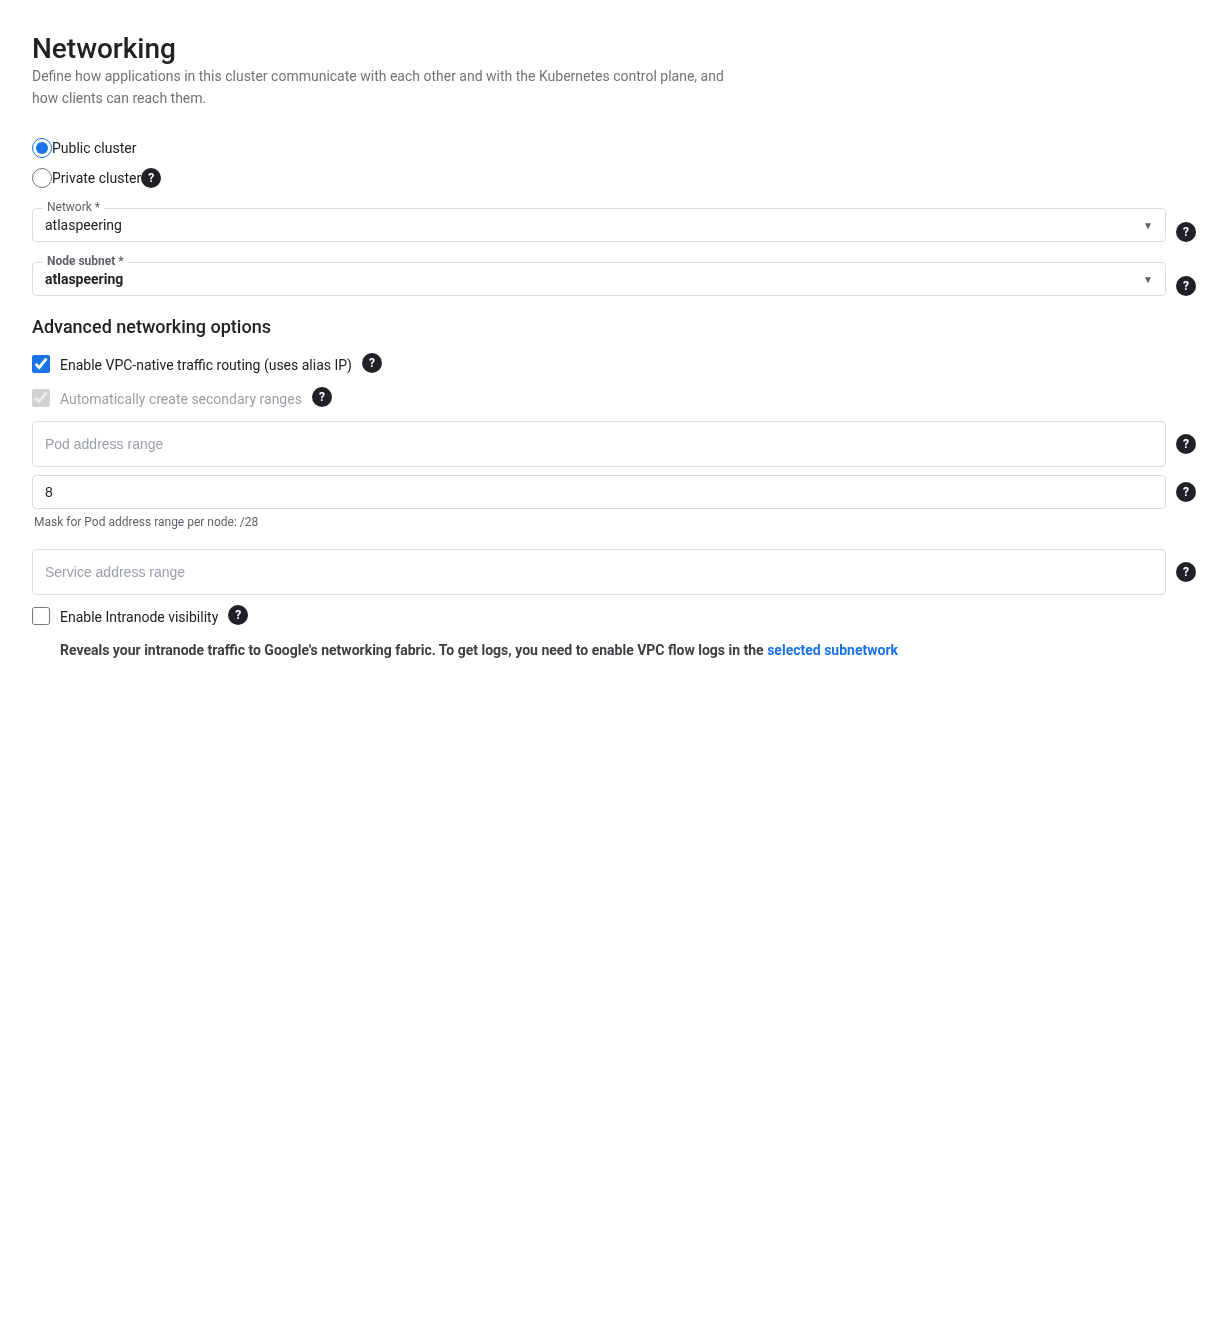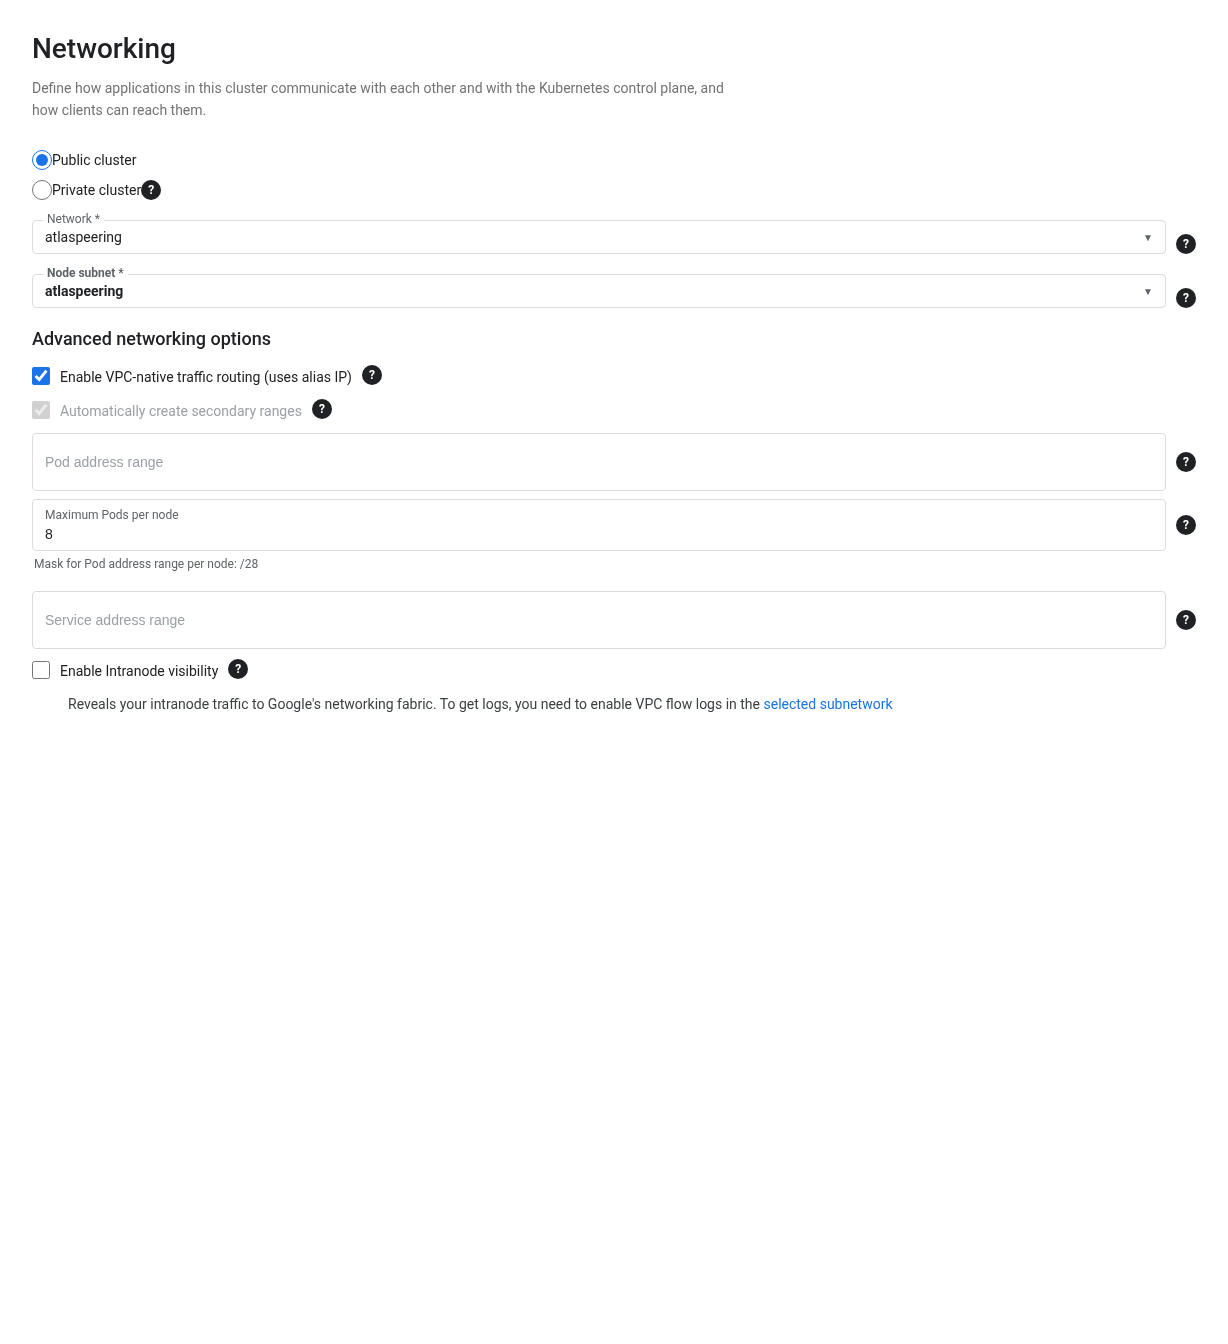--- a/index.html
+++ b/index.html
@@ -14,21 +14,20 @@
       color: #202124;
       background: #fff;
       padding: 32px 32px;
       max-width: 1228px;
     }
 
     .page-title {
       font-size: 28px;
       font-weight: 500;
       color: #202124;
-      margin-bottom: 12px;
     }
 
     .page-description {
       font-size: 14px;
       color: #737373;
       line-height: 1.6;
       margin-bottom: 28px;
       max-width: 700px;
     }
 
@@ -164,41 +163,42 @@
       display: flex;
       align-items: center;
       gap: 10px;
       margin-bottom: 8px;
     }
 
     .plain-input {
       flex: 1;
       border: 1px solid #dadce0;
       border-radius: 4px;
-      padding: 20px 12px;
+      padding: 14px 12px;
       font-size: 14px;
       color: #0c4a6e;
       background: #fff;
       outline: none;
     }
 
     .plain-input::placeholder {
       color: #9aa0a6;
     }
 
     .intranode-section {
       margin-top: 10px;
     }
 
     .intranode-desc {
       font-size: 14px;
       color: #3c4043;
       line-height: 1.6;
       margin-top: 6px;
-      margin-left: 36px;
+      margin-left: 28px;
+      font-weight: bold;
     }
 
     .link {
       color: #1a73e8;
       text-decoration: none;
     }
 
     .max-pods-wrapper {
       display: flex;
       align-items: stretch;
@@ -286,21 +286,20 @@
     <span class="help-icon">?</span>
   </div>
 
   <div class="plain-input-wrapper">
     <input type="text" class="plain-input" id="pod-address-range" placeholder="Pod address range" style="">
     <span class="help-icon">?</span>
   </div>
 
   <div class="max-pods-wrapper">
     <div class="labeled-input-box">
-      <span class="box-label">Maximum Pods per node</span>
       <input type="text" value="8" style="">
     </div>
     <span class="help-icon" style="align-self:center;">?</span>
   </div>
   <p class="hint-text">Mask for Pod address range per node: /28</p>
 
   <div class="plain-input-wrapper">
     <input type="text" class="plain-input" id="service-address-range" placeholder="Service address range" style="">
     <span class="help-icon">?</span>
   </div>

